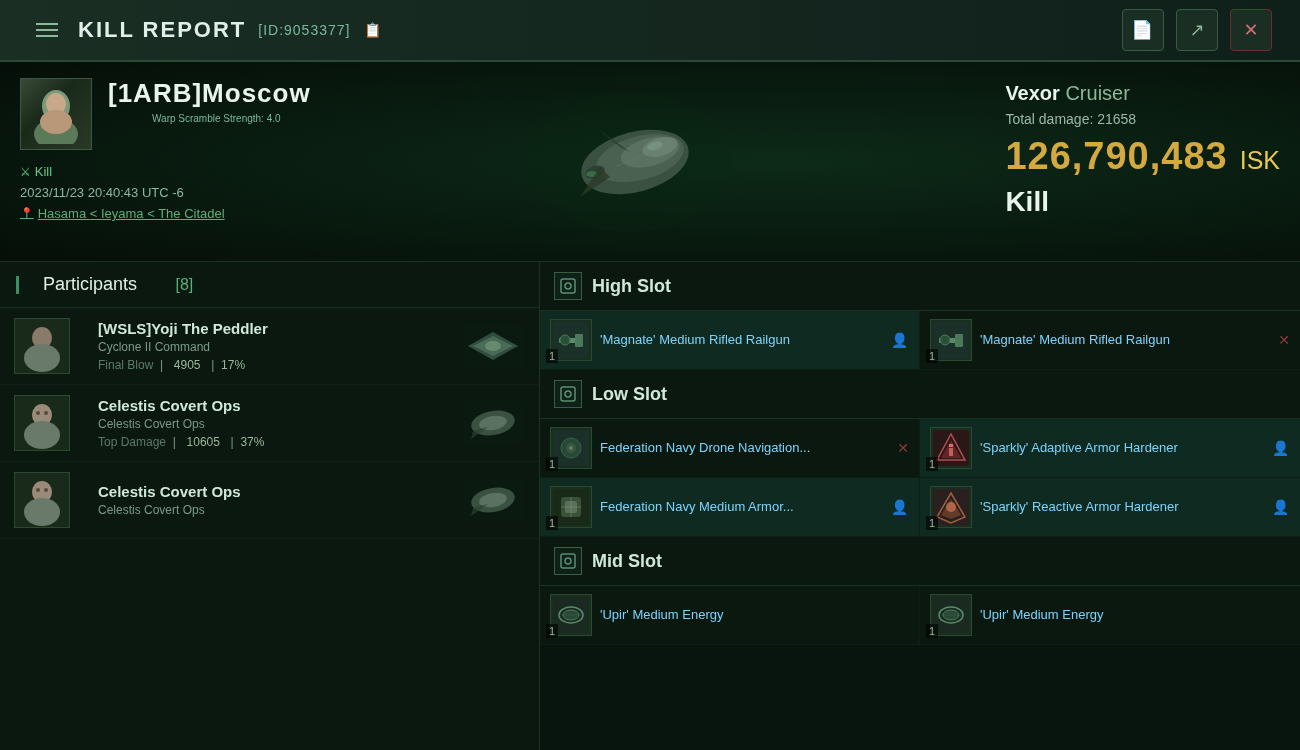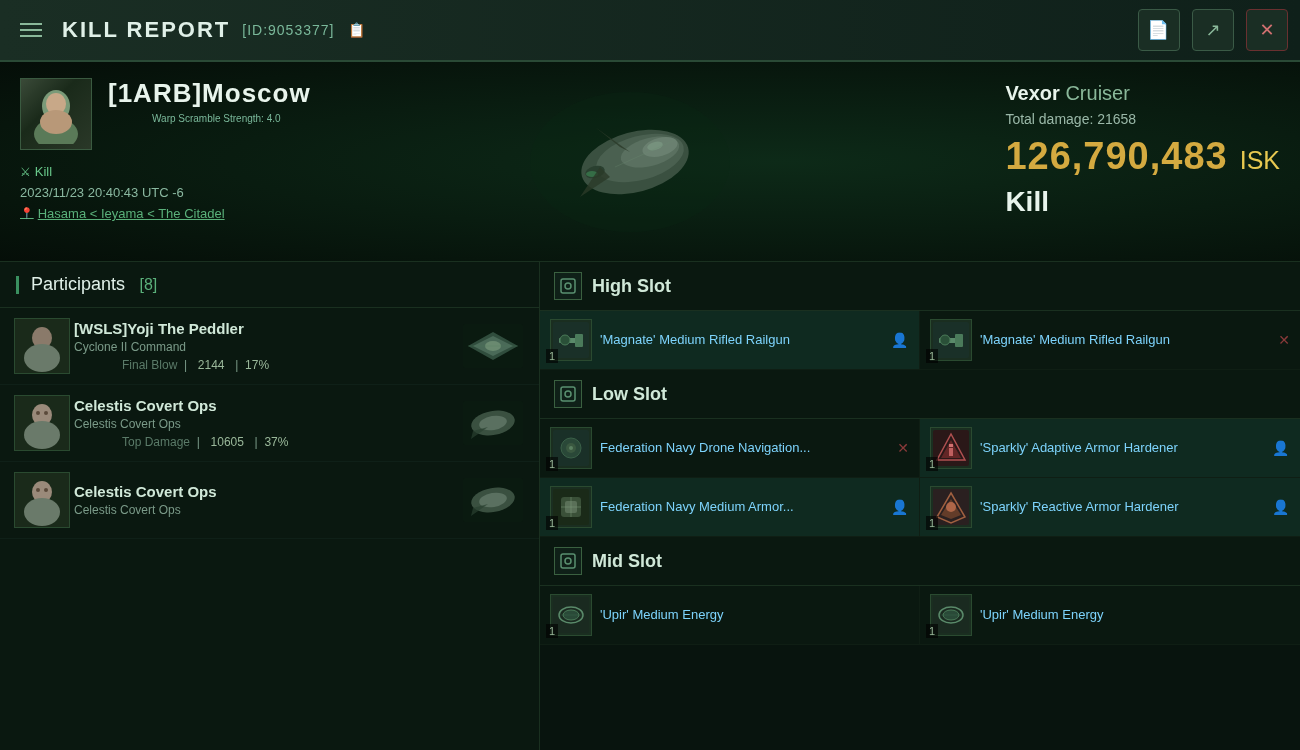--- a/index.html
+++ b/index.html
@@ -12,21 +12,21 @@
       overflow: hidden;
     }
 
     
     .header {
       display: flex;
       align-items: center;
       background: linear-gradient(90deg, #1a2e24 0%, #0f201a 100%);
       border-bottom: 2px solid #2a4a36;
       height: 62px;
-      padding: 0 12px;
+      padding: 0 28px;
       gap: 12px;
     }
     .hamburger-icon {
       display: flex; flex-direction: column; gap: 4px; cursor: pointer;
       padding: 8px;
     }
     .hamburger-icon span {
       display: block; width: 22px; height: 2px; background: #8ab89a;
     }
     .header-title {
@@ -212,37 +212,37 @@
       overflow-y: auto;
       flex-shrink: 0;
     }
     .participants-header {
       padding: 12px 16px;
       font-size: 18px;
       color: #e0f0e8;
       border-bottom: 1px solid #1a3020;
       display: flex;
       align-items: center;
-      gap: 4px;
+      gap: 16px;
     }
     .participants-bracket {
       color: #3a8a5a;
       font-size: 16px;
       margin-left: 2px;
     }
     .participants-count {
       color: #5ab07a;
       font-size: 16px;
     }
     .participant-item {
       display: flex;
       align-items: center;
       padding: 10px 14px;
       border-bottom: 1px solid #0f2018;
-      gap: 4px;
+      gap: 28px;
       cursor: pointer;
     }
     .participant-avatar {
       width: 56px; height: 56px;
       background: #1a2a1a;
       border: 1px solid #2a4a30;
       flex-shrink: 0;
       display: flex; align-items: center; justify-content: center;
       color: #6a8a6a;
       font-size: 22px;
@@ -259,21 +259,21 @@
     .participant-ship {
       font-size: 12px;
       color: #7a9a88;
       margin-top: 3px;
     }
     .participant-stats {
       font-size: 12px;
       color: #7a9a88;
       margin-top: 4px;
     }
-    .stat-label { color: #5a7a68; margin-left: 48px; }
+    .stat-label { color: #5a7a68; }
     .stat-value { color: #9ab89a; margin: 0 4px; }
     .stat-percent { color: #9ab89a; }
     .participant-ship-img {
       width: 64px; height: 48px;
       display: flex; align-items: center; justify-content: center;
     }
 
     
     .right-panel {
       flex: 1;
@@ -480,21 +480,21 @@
           <ellipse cx="26" cy="18" rx="10" ry="11" fill="#8a7a6a"></ellipse>
           <ellipse cx="26" cy="38" rx="18" ry="14" fill="#6a7a6a"></ellipse>
         </svg>
       </div>
       <div class="participant-info">
         <div class="participant-name">[WSLS]Yoji The Peddler</div>
         <div class="participant-ship">Cyclone II Command</div>
         <div class="participant-stats">
           <span class="stat-label">Final Blow</span>
           <span>&nbsp;|&nbsp;</span>
-          <span class="stat-value">2144</span>
+          <span class="stat-value">4905</span>
           <span>&nbsp;|&nbsp;</span>
           <span class="stat-percent">17%</span>
         </div>
       </div>
       <div class="participant-ship-img">
         <svg width="60" height="44" viewBox="0 0 60 44">
           <rect width="60" height="44" fill="#0a1a10" rx="2"></rect>
 
           <polygon points="55,22 30,8 5,22 30,36" fill="#3a5a48" opacity="0.8"></polygon>
           <polygon points="50,22 30,12 10,22 30,32" fill="#4a6a58"></polygon>

